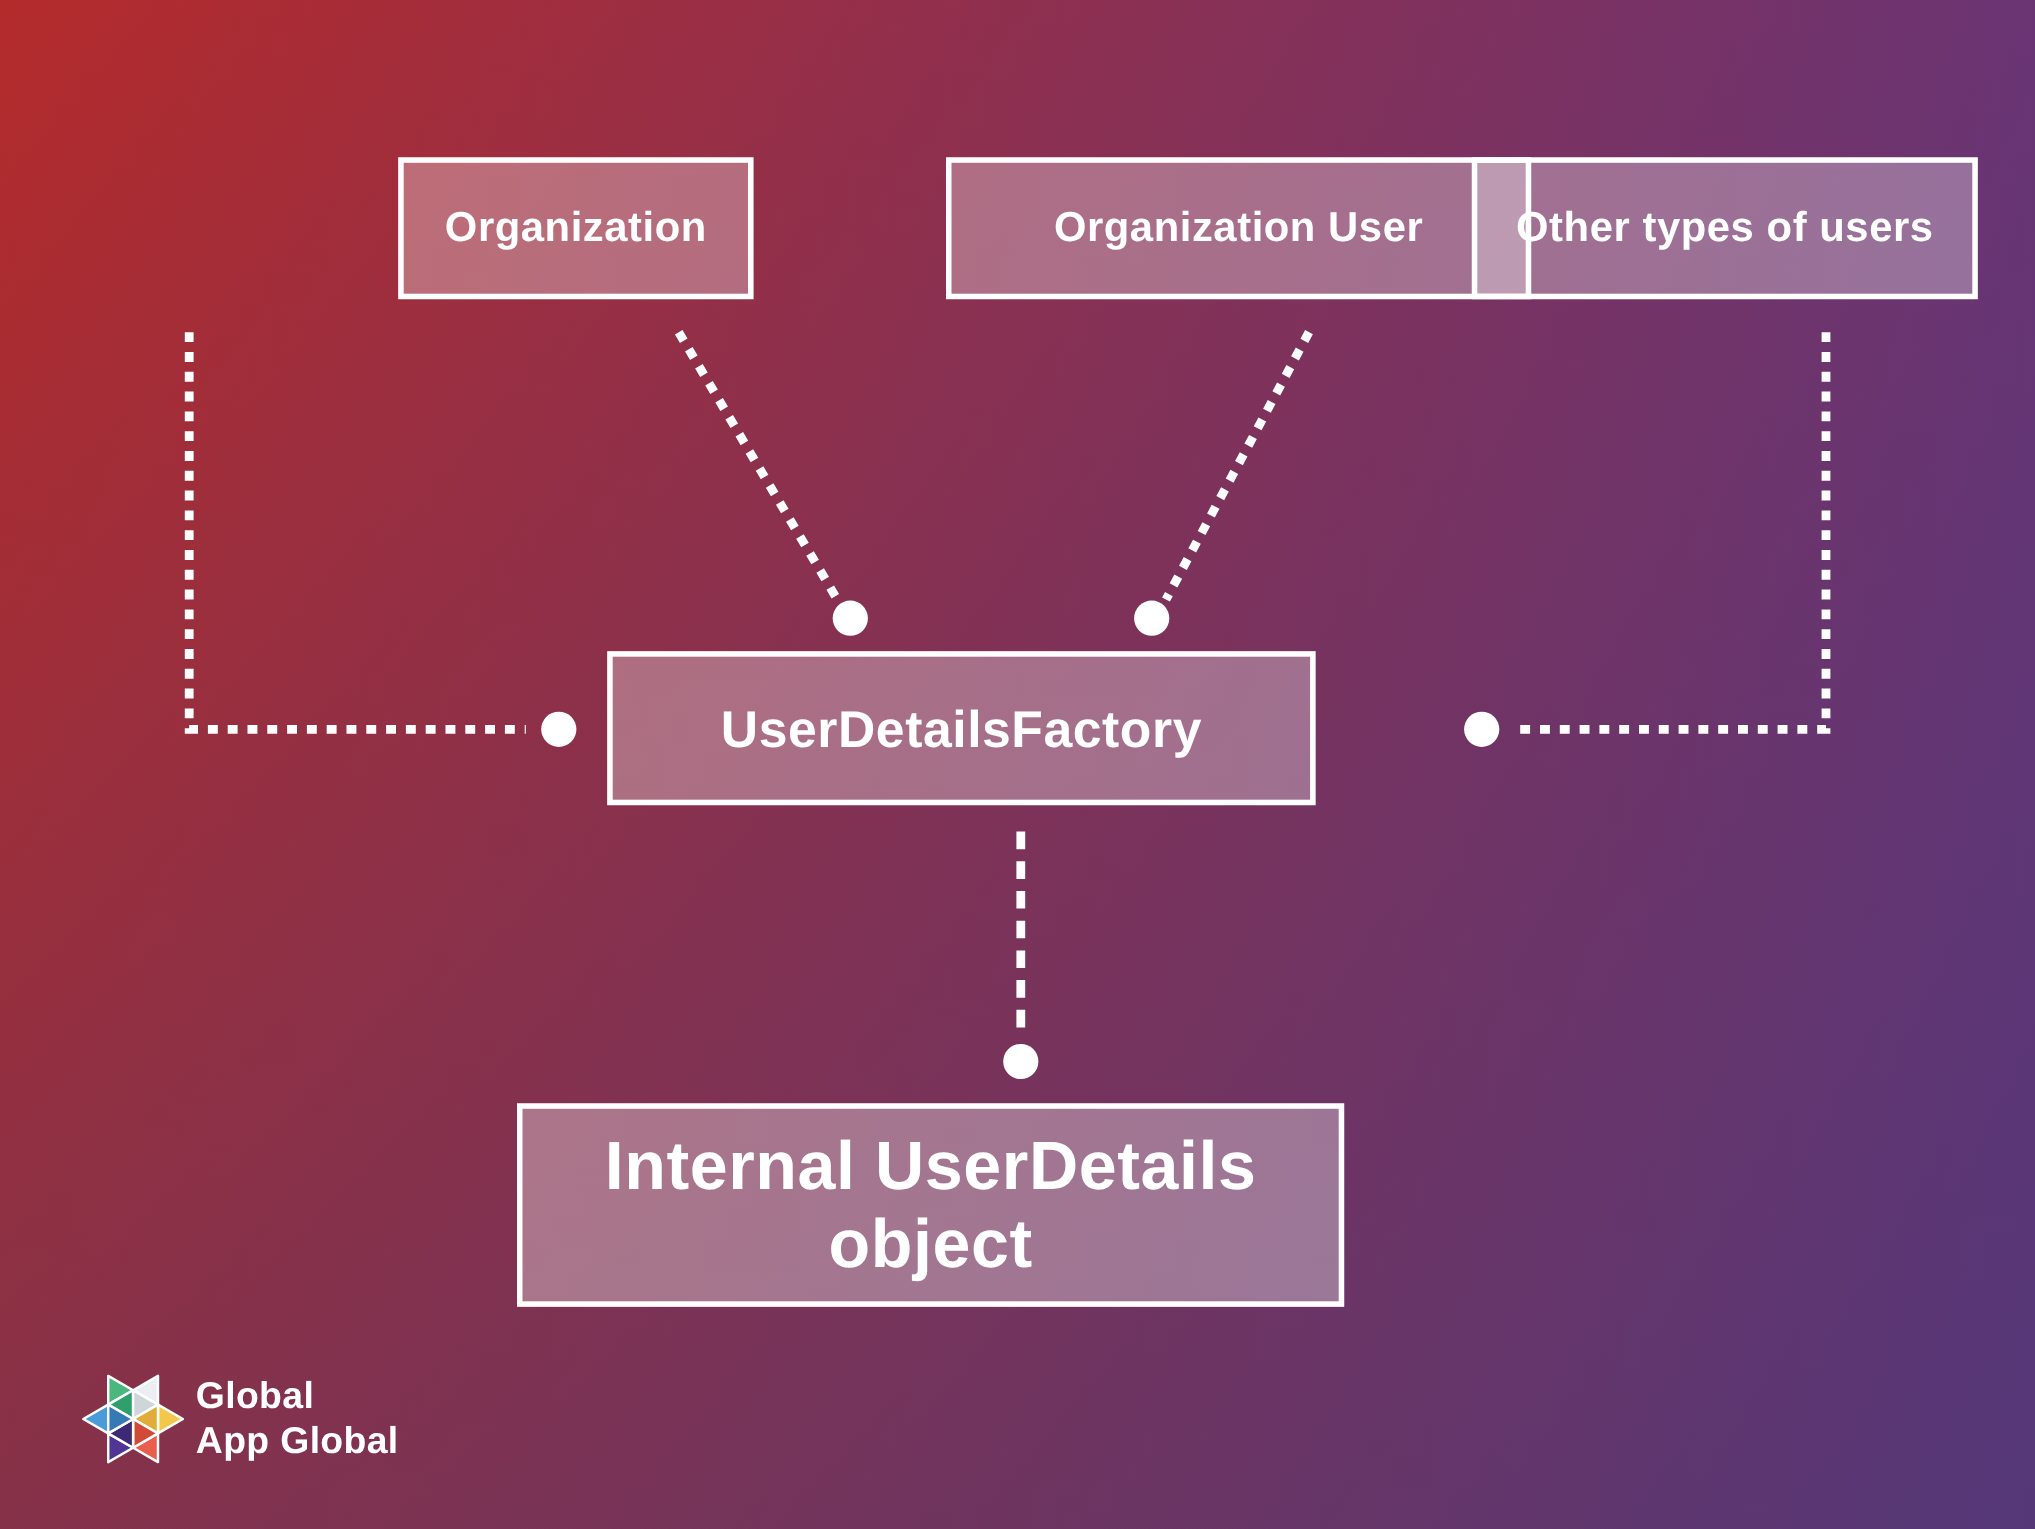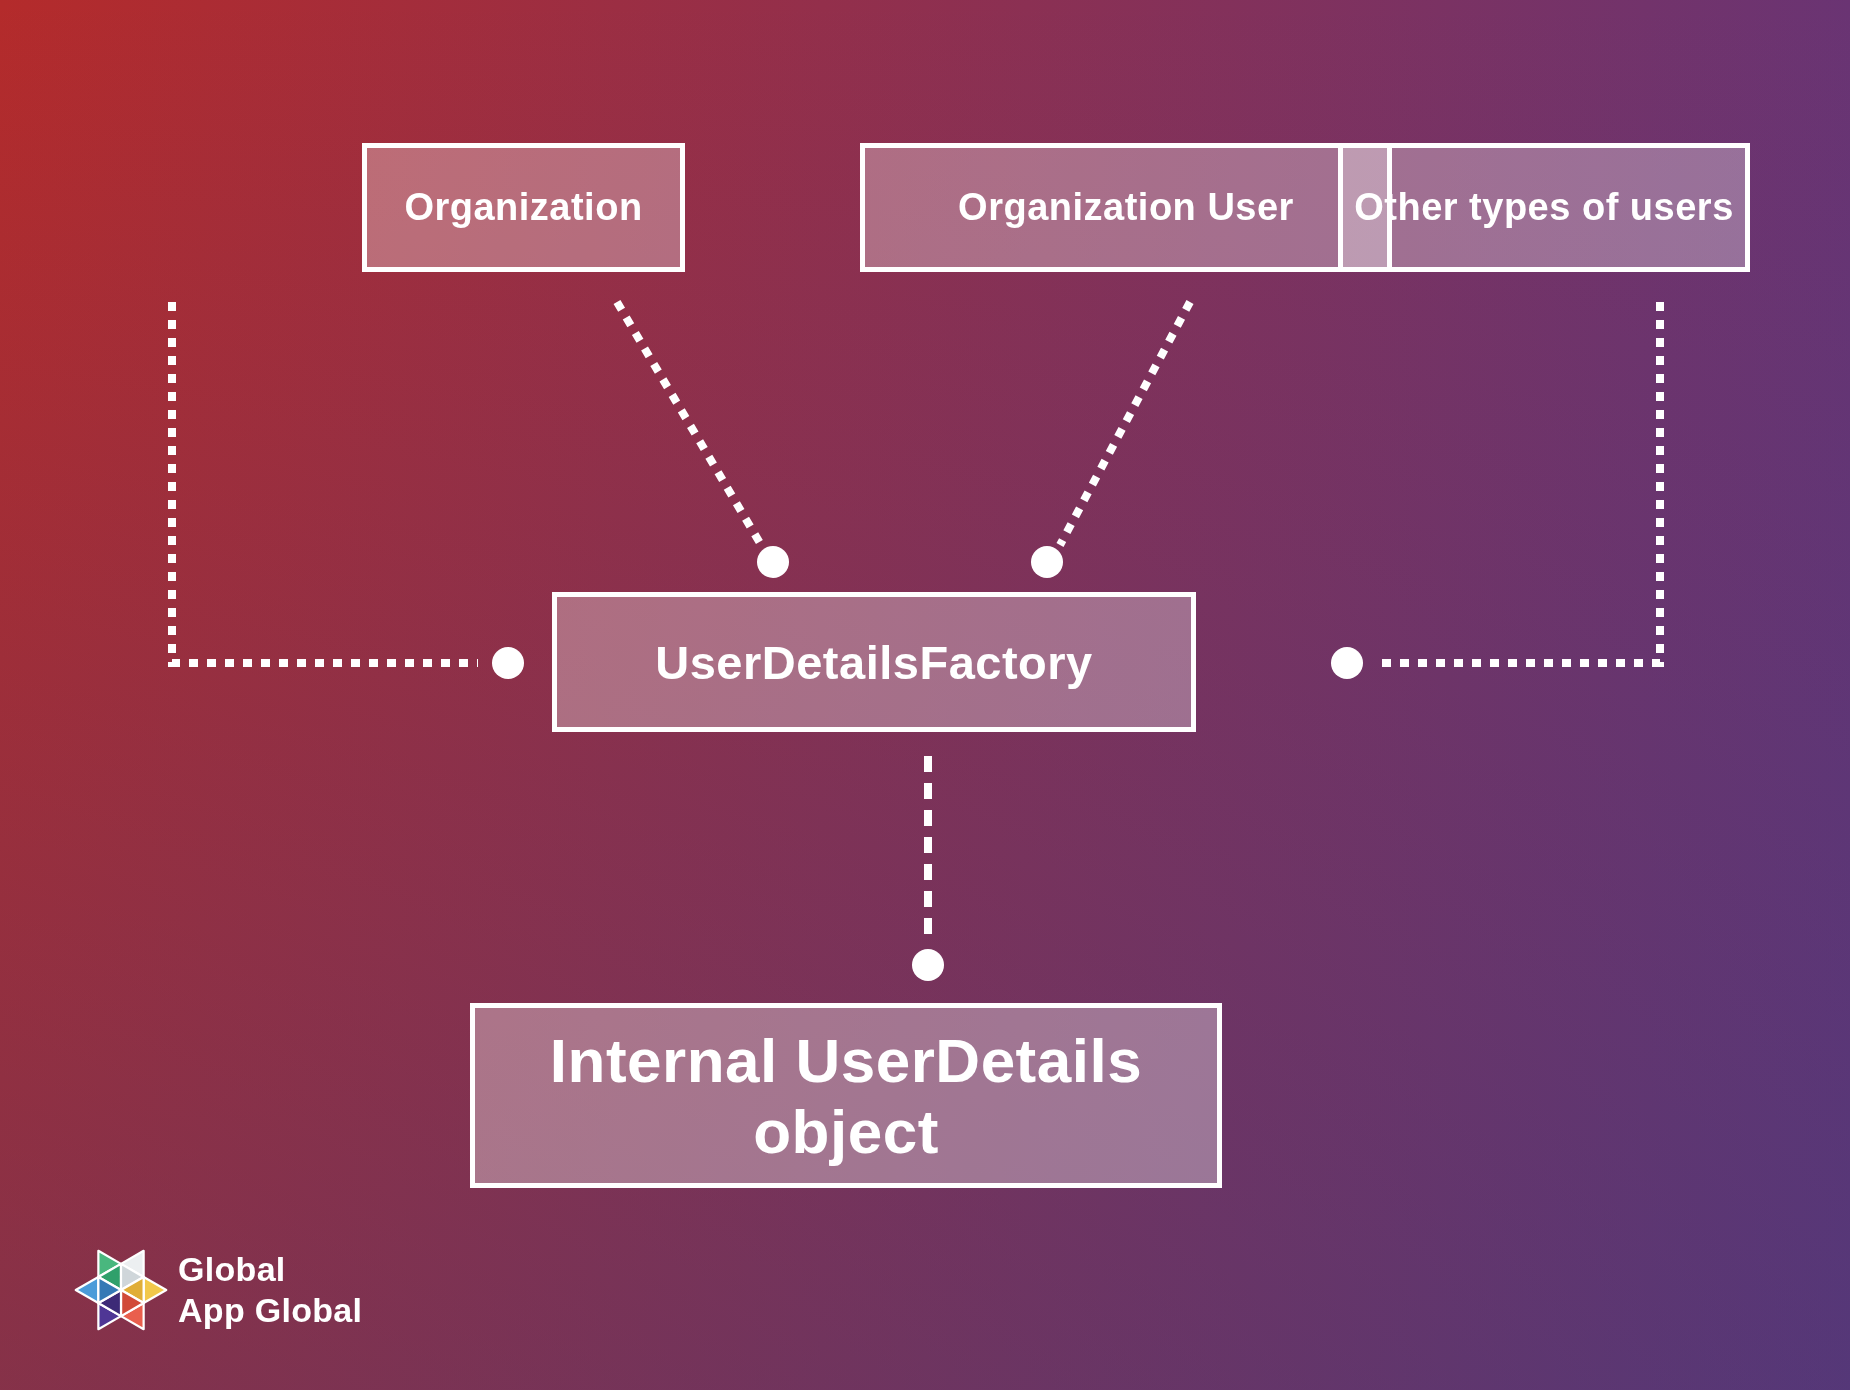--- a/index.html
+++ b/index.html
@@ -37,21 +37,21 @@
     align-items: center;
     justify-content: center;
     text-align: center;
     font-weight: 600;
     letter-spacing: 0.5px;
   }
   .node-top { top: 143px; height: 129px; font-size: 38px; }
   .node-tester { left: 26px;  width: 296px; }
   .node-organization { left: 362px; width: 323px; }
   .node-organization-user { left: 828px; width: 532px; margin-left: 32px; }
-  .node-other-users { left: 1338px; width: 412px; }
+  .node-other-users { left: 1338px; width: 460px; }
   .node-factory {
     left: 552px; top: 592px; width: 644px; height: 140px;
     font-size: 47px;
   }
   .node-internal {
     left: 470px; top: 1003px; width: 752px; height: 185px;
     font-size: 62px;
     background: rgba(255,255,255,0.33);
   }
   .logo {

